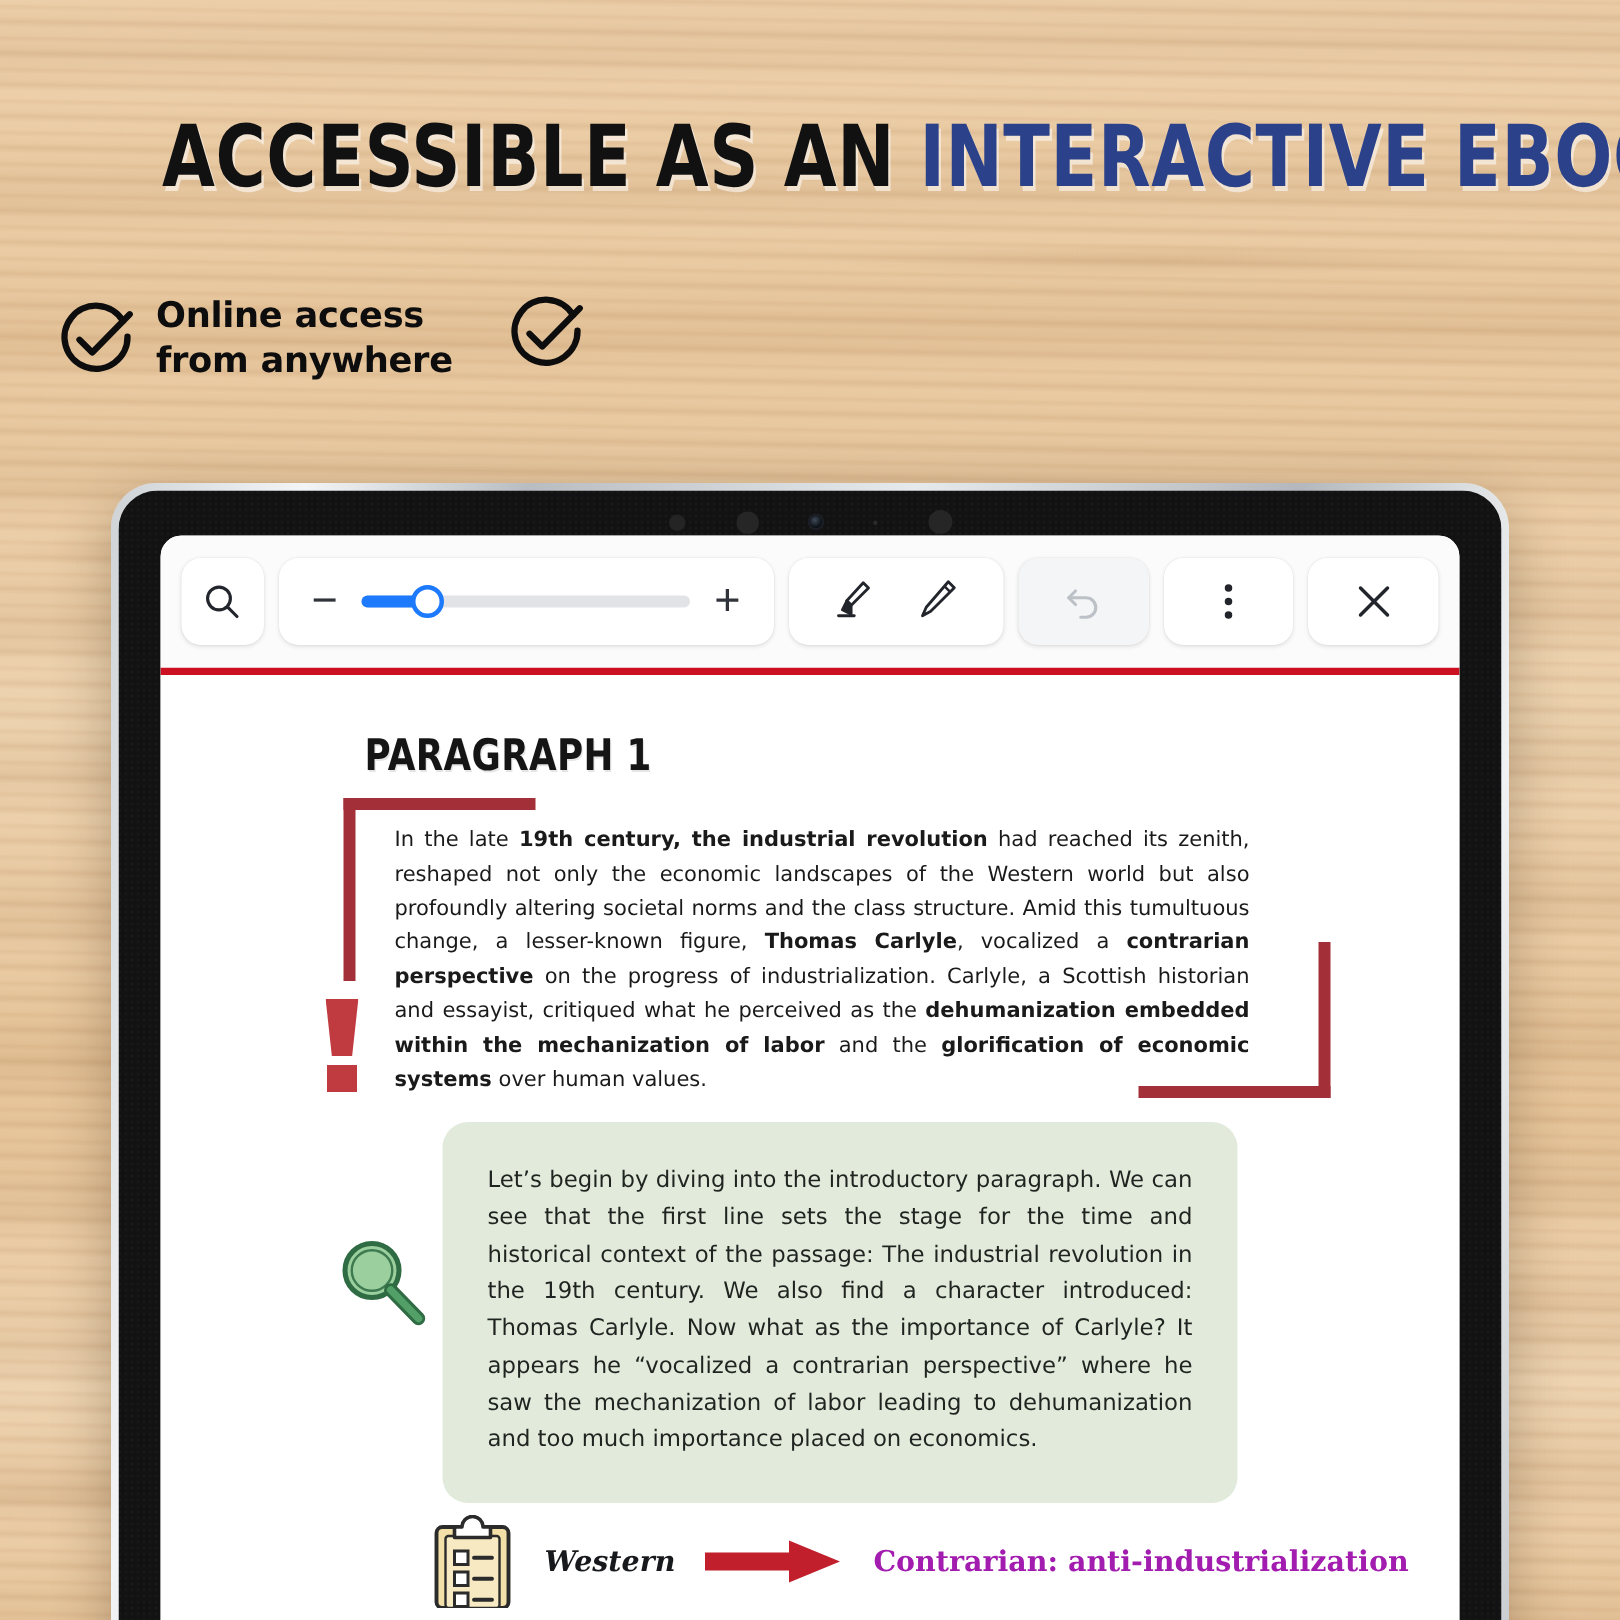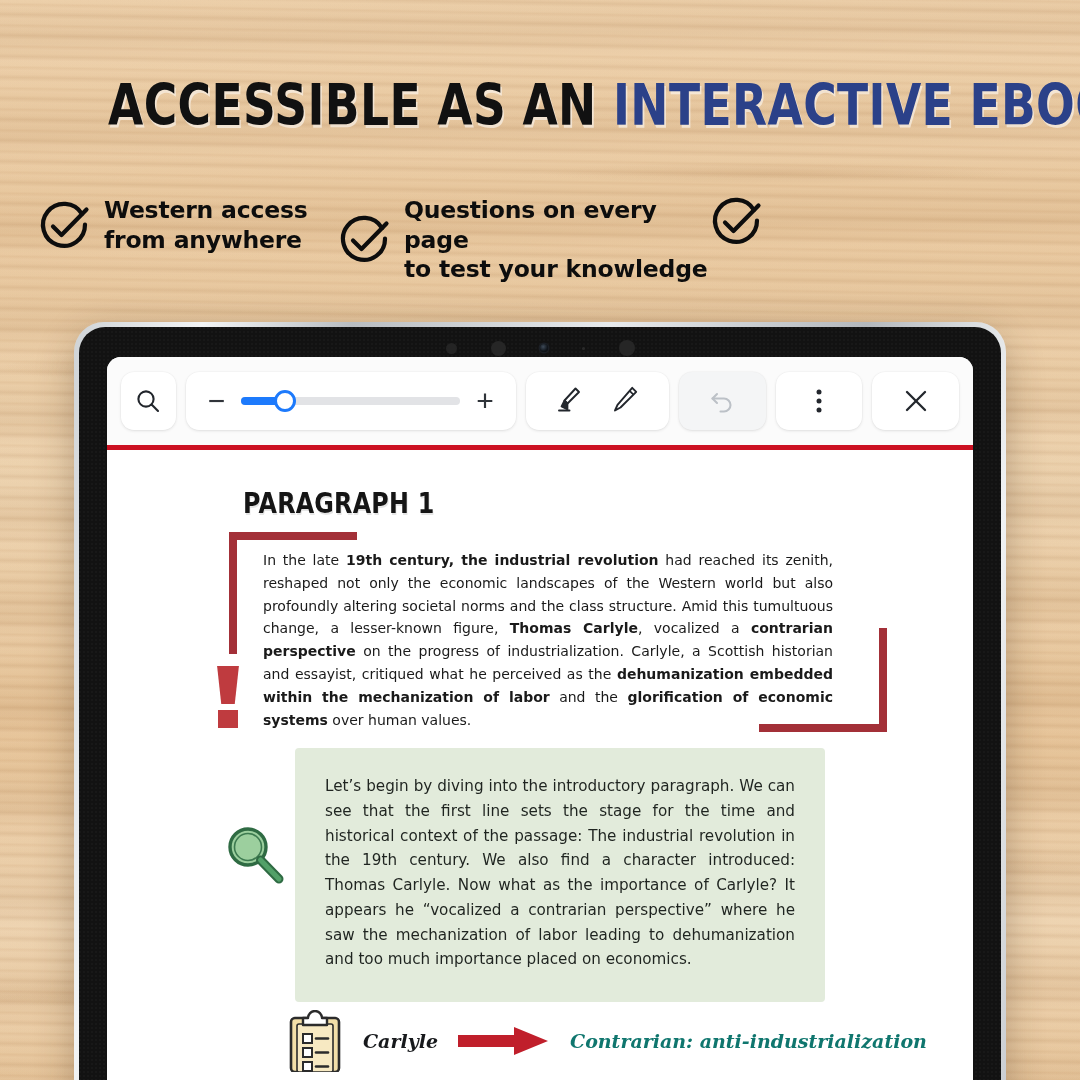--- a/index.html
+++ b/index.html
@@ -234,21 +234,21 @@
     text-justify: inter-word;
   }
   .body-text b { font-weight: bold; }
 
   
   .callout {
     position: absolute;
     left: 188px; top: 298px;
     width: 530px;
     background: #e2ebdb;
-    border-radius: 4px;
+    border-radius: 17px;
     padding: 26px 30px 30px 30px;
   }
   .callout-text {
     font-family: "DejaVu Sans", sans-serif;
     font-size: 15.2px;
     line-height: 1.63;
     color: #1f2420;
     text-align: justify;
     text-justify: inter-word;
   }
@@ -262,22 +262,22 @@
   }
   .clipboard { width: 56px; height: 62px; flex: 0 0 auto; }
   .lbl-left {
     font-family: "DejaVu Serif", serif;
     font-style: italic; font-weight: bold;
     font-size: 19px; color: #17191c;
   }
   .arrow-red { width: 92px; height: 32px; flex: 0 0 auto; }
   .lbl-right {
     font-family: "DejaVu Serif", serif;
-    font-style: italic; font-weight: bold;
-    font-size: 19px; color: #0f766e;
+    font-weight: bold;
+    font-size: 19px; color: #a21caf;
     white-space: nowrap;
   }
 </style>
 </head>
 <body>
 
 <div id="root">
   <div class="wood-base"></div>
   <div class="wood-knots"></div>
 
@@ -285,34 +285,24 @@
 
   <div class="features">
 
     <div class="feature">
       <span class="chk">
         <svg viewBox="0 0 52 52" width="52" height="52">
           <path d="M44 14 A21 21 0 1 0 47 24.5" fill="none" stroke="#0d0d0d" stroke-width="4.2" stroke-linecap="round"></path>
           <path d="M15 26.5 L23.5 35 L48.5 9.5" fill="none" stroke="#0d0d0d" stroke-width="4.2" stroke-linecap="round" stroke-linejoin="round"></path>
         </svg>
       </span>
-      <span class="feature-text">Western access
+      <span class="feature-text">Online access
 from anywhere</span>
     </div>
 
-    <div class="feature">
-      <span class="chk">
-        <svg viewBox="0 0 52 52" width="52" height="52">
-          <path d="M44 14 A21 21 0 1 0 47 24.5" fill="none" stroke="#0d0d0d" stroke-width="4.2" stroke-linecap="round"></path>
-          <path d="M15 26.5 L23.5 35 L48.5 9.5" fill="none" stroke="#0d0d0d" stroke-width="4.2" stroke-linecap="round" stroke-linejoin="round"></path>
-        </svg>
-      </span>
-      <span class="feature-text">Questions on every page
-to test your knowledge</span>
-    </div>
 
     <div class="feature">
       <span class="chk">
         <svg viewBox="0 0 52 52" width="52" height="52">
           <path d="M44 14 A21 21 0 1 0 47 24.5" fill="none" stroke="#0d0d0d" stroke-width="4.2" stroke-linecap="round"></path>
           <path d="M15 26.5 L23.5 35 L48.5 9.5" fill="none" stroke="#0d0d0d" stroke-width="4.2" stroke-linecap="round" stroke-linejoin="round"></path>
         </svg>
       </span>
     </div>
   </div>
@@ -422,21 +412,21 @@
                 <rect x="10" y="14" width="36" height="48" rx="2" fill="#f7e9c2" stroke="#2b2b2b" stroke-width="1.6"></rect>
                 <path d="M21 8 a7 7 0 0 1 14 0 h5 v7 H16 V8 Z" fill="#ffffff" stroke="#2b2b2b" stroke-width="2.4" stroke-linejoin="round"></path>
                 <rect x="16" y="24" width="9" height="9" fill="#ffffff" stroke="#2b2b2b" stroke-width="2"></rect>
                 <line x1="29" y1="28.5" x2="41" y2="28.5" stroke="#2b2b2b" stroke-width="2.6" stroke-linecap="round"></line>
                 <rect x="16" y="38" width="9" height="9" fill="#ffffff" stroke="#2b2b2b" stroke-width="2"></rect>
                 <line x1="29" y1="42.5" x2="41" y2="42.5" stroke="#2b2b2b" stroke-width="2.6" stroke-linecap="round"></line>
                 <rect x="16" y="52" width="9" height="9" fill="#ffffff" stroke="#2b2b2b" stroke-width="2"></rect>
                 <line x1="29" y1="56.5" x2="41" y2="56.5" stroke="#2b2b2b" stroke-width="2.6" stroke-linecap="round"></line>
               </svg>
             </span>
-            <span class="lbl-left">Carlyle</span>
+            <span class="lbl-left">Western</span>
             <span class="arrow-red">
               <svg viewBox="0 0 92 32" width="92" height="32">
                 <path d="M0 10 H56 V2 L90 16 L56 30 V22 H0 Z" fill="#c01f2b"></path>
               </svg>
             </span>
             <span class="lbl-right">Contrarian: anti-industrialization</span>
           </div>
 
         </div>
       </div>

